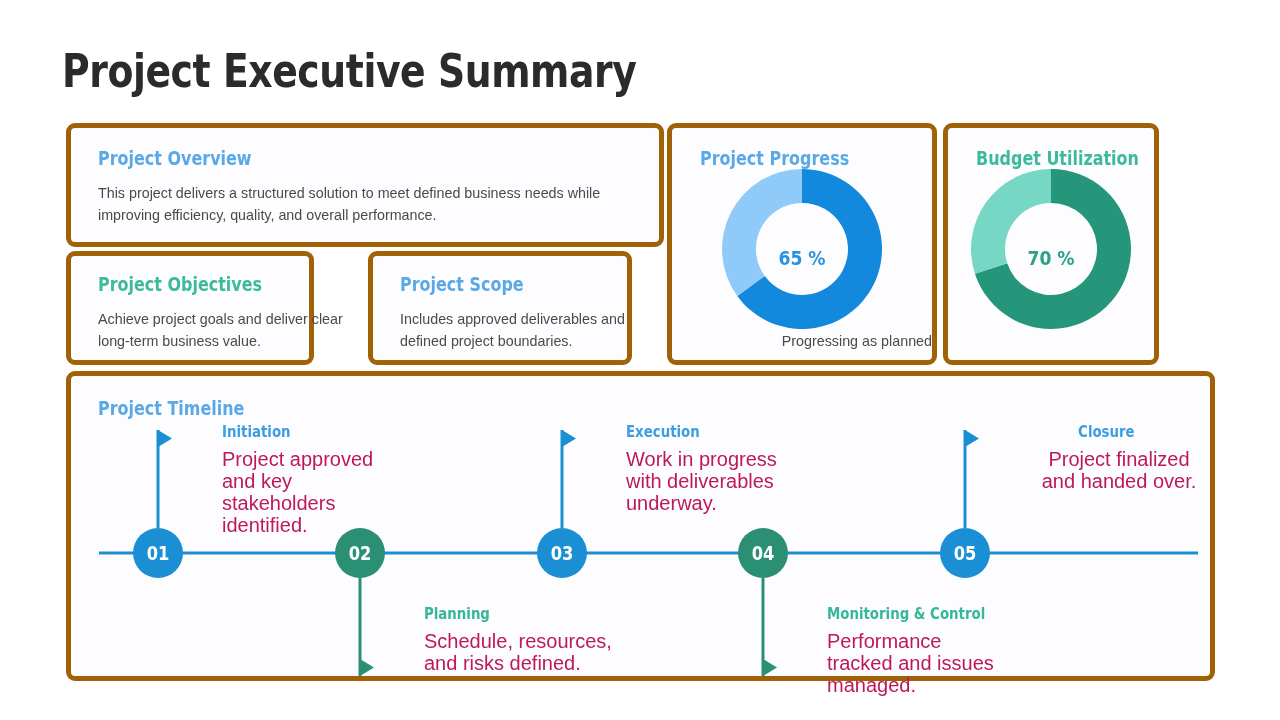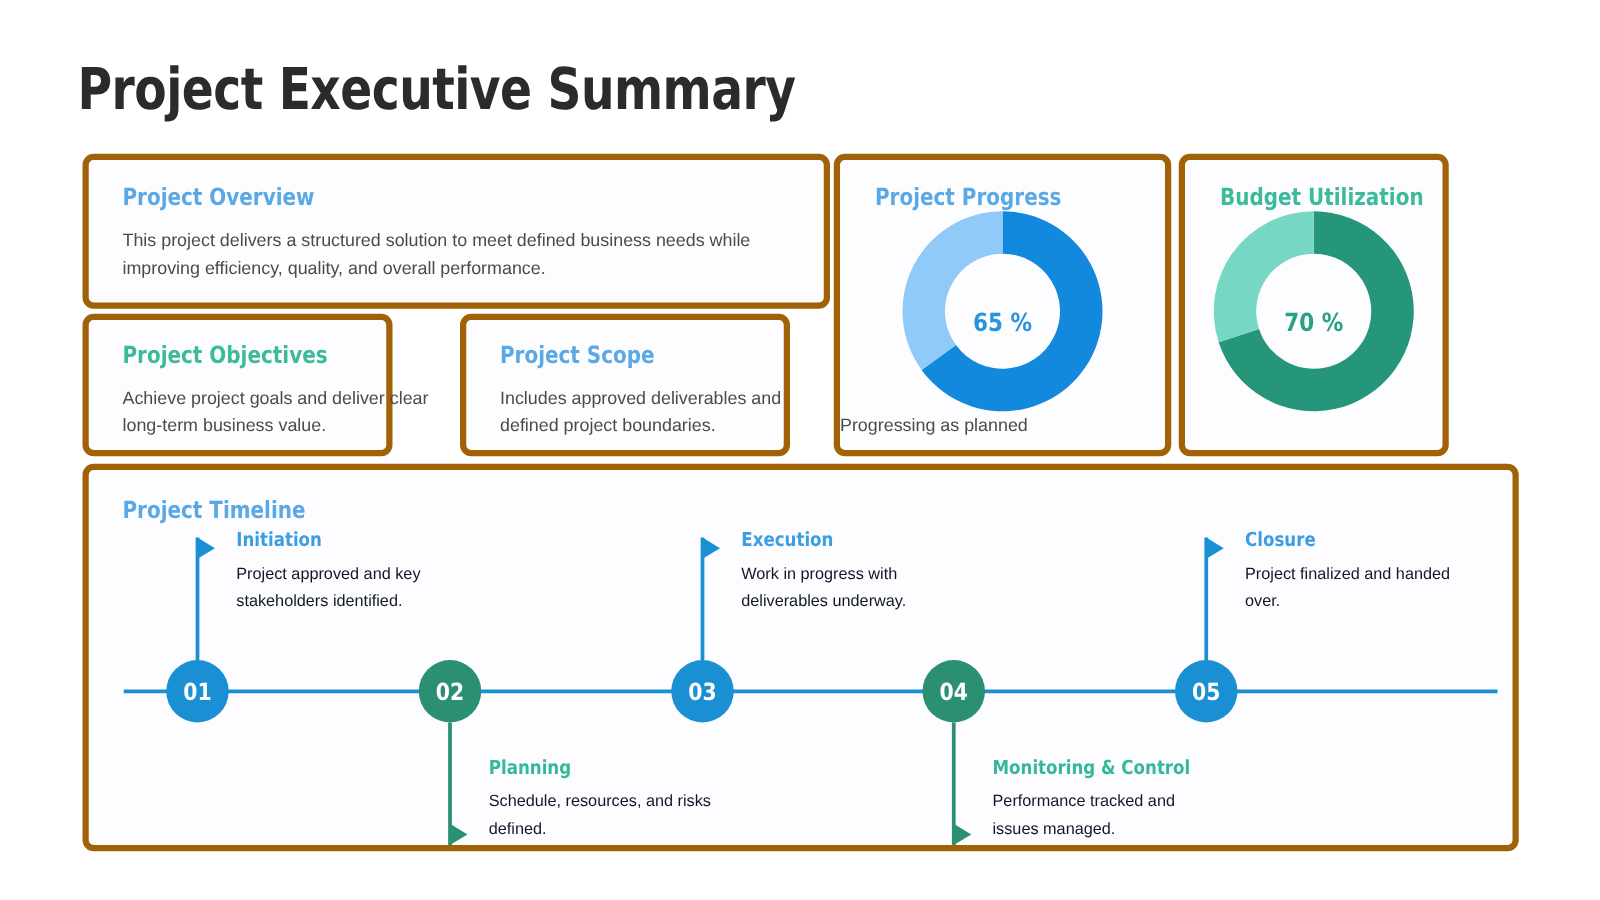--- a/index.html
+++ b/index.html
@@ -72,43 +72,43 @@
     text-align: center;
     font-family: "DejaVu Sans", sans-serif;
     font-size: 20px; font-weight: bold;
     transform: scaleX(0.86);
   }
   .lbl-blue { color: #2a93dd; }
   .lbl-green { color: #28a188; }
 
   .donut-caption {
     position: absolute; left: 0; right: 0; bottom: 11px;
-    text-align: left;
+    text-align: right;
     font-size: 14.3px; color: #4a4a4a;
   }
 
   
   #card-timeline { left: 66px; top: 371px; width: 1149px; height: 310px; }
   #card-timeline .card-h { position: absolute; left: 27px; top: 21px; }
 
   .tl-svg { position: absolute; left: 0; top: 0; width: 1149px; height: 310px; }
 
-  .tl-item { position: absolute; }
+  .tl-item { position: absolute; margin-left: 33px; }
   .tl-title {
     font-family: "DejaVu Sans", sans-serif;
     font-size: 15.5px; font-weight: bold;
     transform: scaleX(0.86);
     transform-origin: left center;
     white-space: nowrap;
     margin-bottom: 7px;
   }
   .t-blue { color: #3a9ee0; }
   .t-green { color: #34b79a; }
   .tl-desc {
-    font-size: 13px; line-height: 22px; color: #0f172a;
+    font-size: 20px; line-height: 22px; color: #be185d;
     width: 180px;
   }
   .tl-desc.wide { width: 190px; }
 </style>
 </head>
 <body>
 
 <div class="slide">
 
   <div class="page-title">Project Executive Summary</div>
@@ -195,19 +195,19 @@
       <div class="tl-desc wide">Schedule, resources, and risks defined.</div>
     </div>
     <div class="tl-item" id="tl-txt-2" style="left: 522px; top: 47px;">
       <div class="tl-title t-blue">Execution</div>
       <div class="tl-desc">Work in progress with deliverables underway.</div>
     </div>
     <div class="tl-item" id="tl-txt-3" style="left: 723px; top: 229px;">
       <div class="tl-title t-green">Monitoring &amp; Control</div>
       <div class="tl-desc">Performance tracked and issues managed.</div>
     </div>
-    <div class="tl-item" id="tl-txt-4" style="left: 925px; top: 47px;">
+    <div class="tl-item" id="tl-txt-4" style="left: 925px; top: 47px; text-align: center;">
       <div class="tl-title t-blue">Closure</div>
       <div class="tl-desc">Project finalized and handed over.</div>
     </div>
   </div>
 
 </div>
 
 </body></html>

